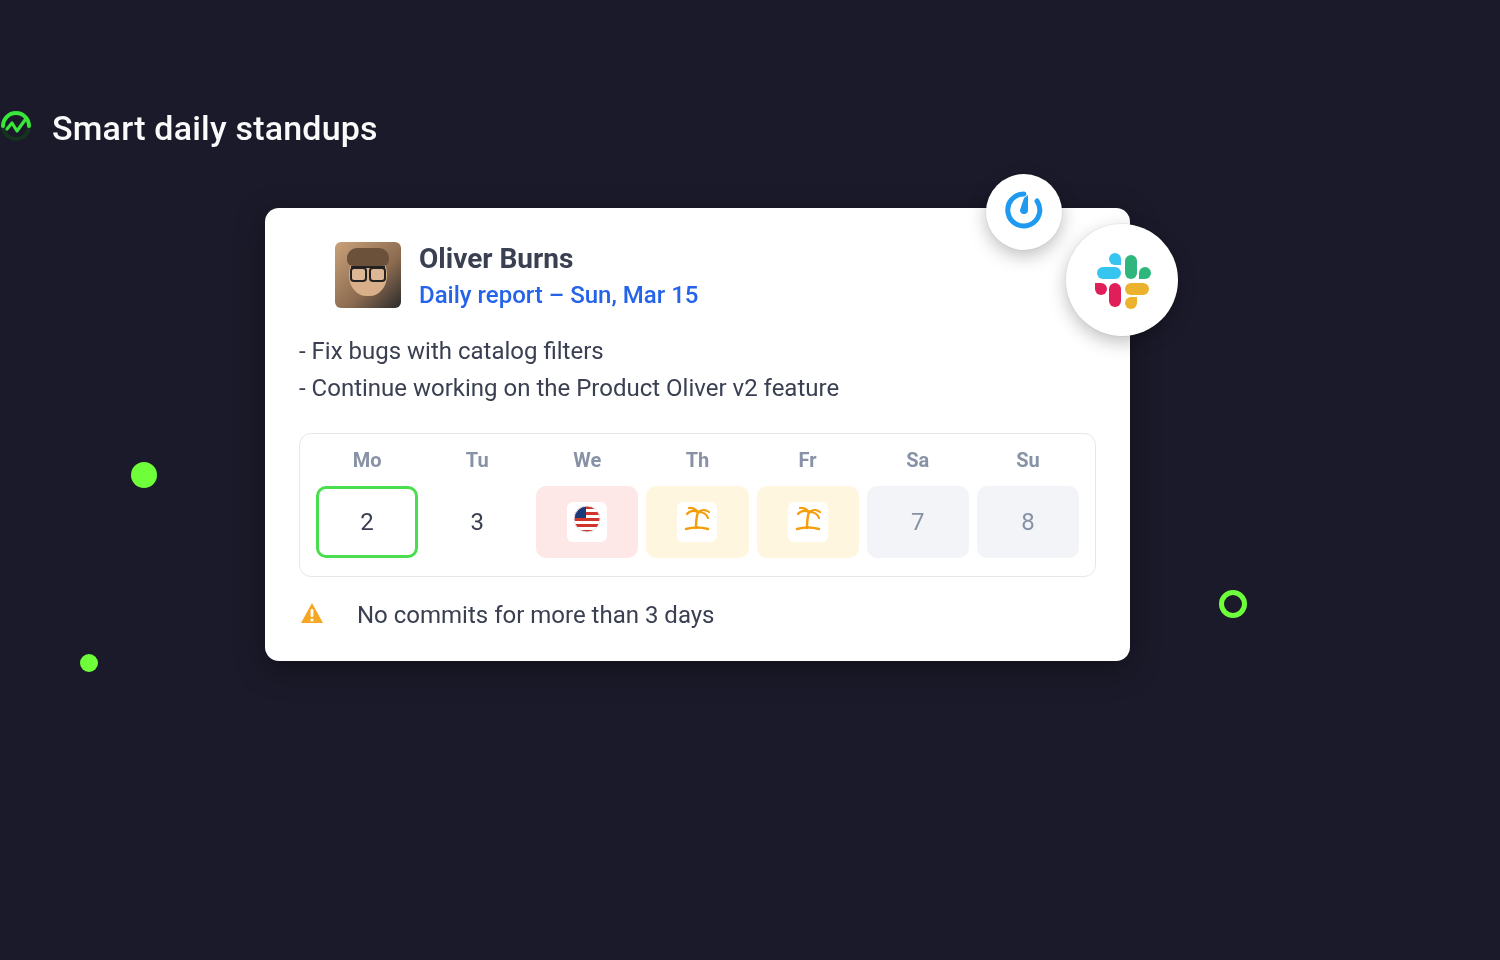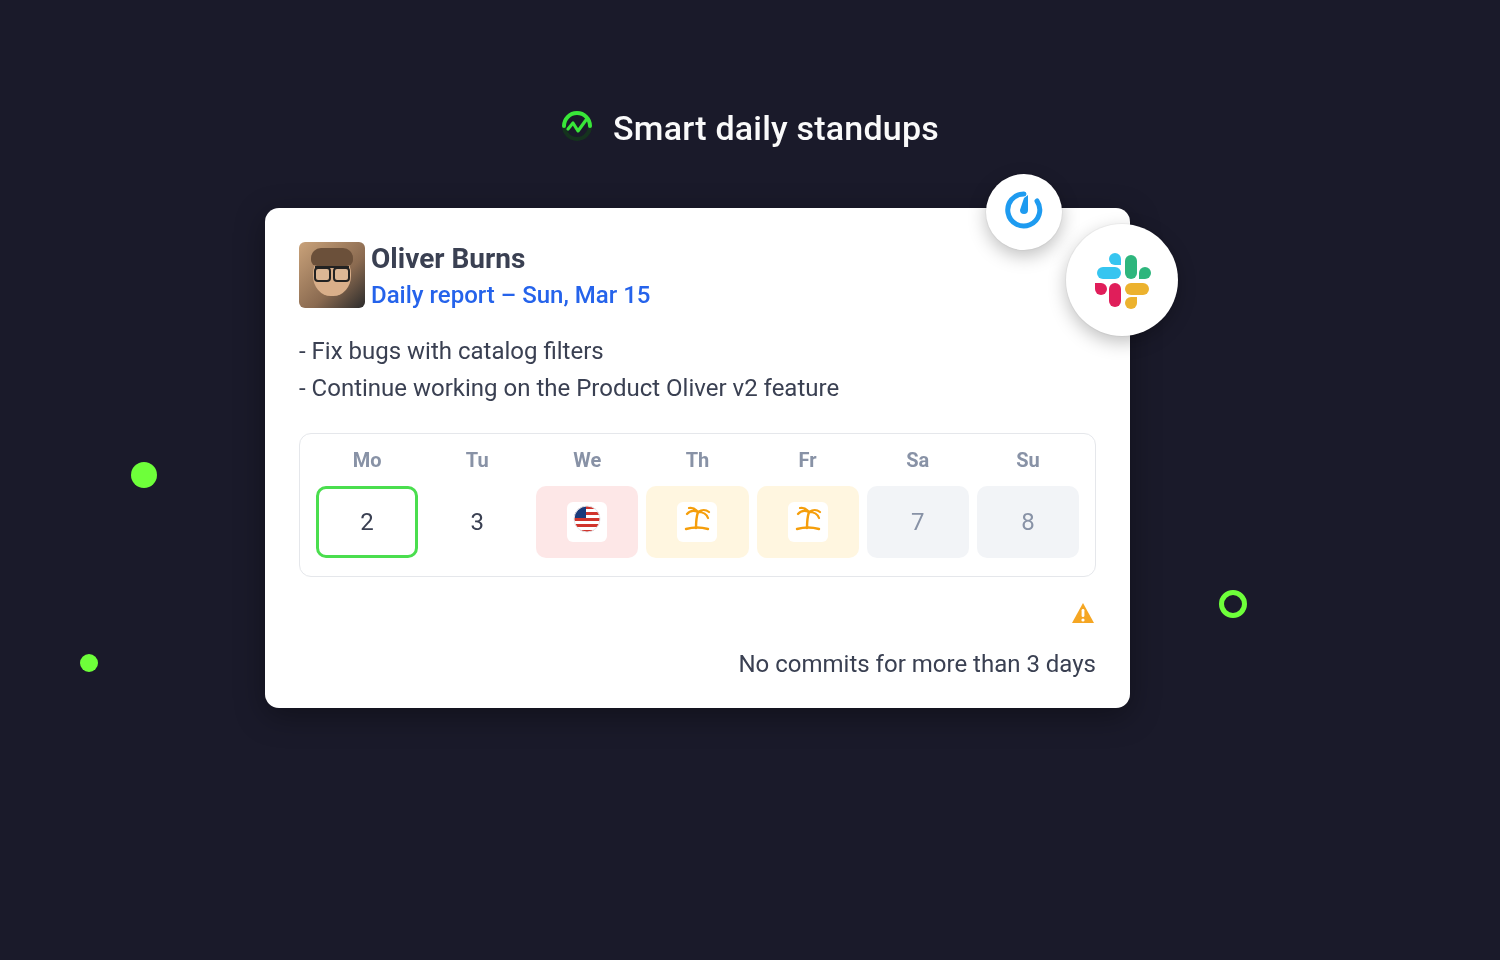--- a/index.html
+++ b/index.html
@@ -38,21 +38,20 @@
     border: 5px solid #6eff3a;
     background: transparent;
   }
 
   .header {
     position: absolute;
     top: 108px;
     left: 0; right: 0;
     display: flex;
     align-items: center;
-    justify-content: center;
     gap: 20px;
     color: #fafafa;
   }
   .header-title {
     font-size: 34px;
     font-weight: 500;
     letter-spacing: 0.2px;
   }
 
   .card {
@@ -61,22 +60,23 @@
     top: 208px;
     width: 865px;
     background: var(--card-bg);
     border-radius: 14px;
     box-shadow: 0 8px 30px rgba(0,0,0,0.35);
     padding: 34px 34px 30px 34px;
   }
 
   .profile {
     display: flex;
-    gap: 6px;
+    gap: 18px;
     align-items: flex-start;
+    margin-left: 36px;
   }
   .avatar {
     width: 66px; height: 66px;
     border-radius: 6px;
     background: linear-gradient(135deg,#c9a27a 0%, #8a6a50 60%, #2b2b2b 100%);
     position: relative;
     overflow: hidden;
     flex-shrink: 0;
   }
   
@@ -170,23 +170,22 @@
   .tile-icon-wrap {
     width: 40px; height: 40px;
     background: #fff;
     border-radius: 6px;
     display:flex; align-items:center; justify-content:center;
   }
 
   .alert-row {
     margin-top: 24px;
     display: flex;
-    align-items: flex-end;
-    gap: 19px;
-    flex-direction: column;
+    align-items: flex-start;
+    gap: 32px;
   }
   .alert-text {
     font-size: 24px;
     color: var(--text-dark);
   }
 
   
   .badge-circle {
     position: absolute;
     background: #fff;

